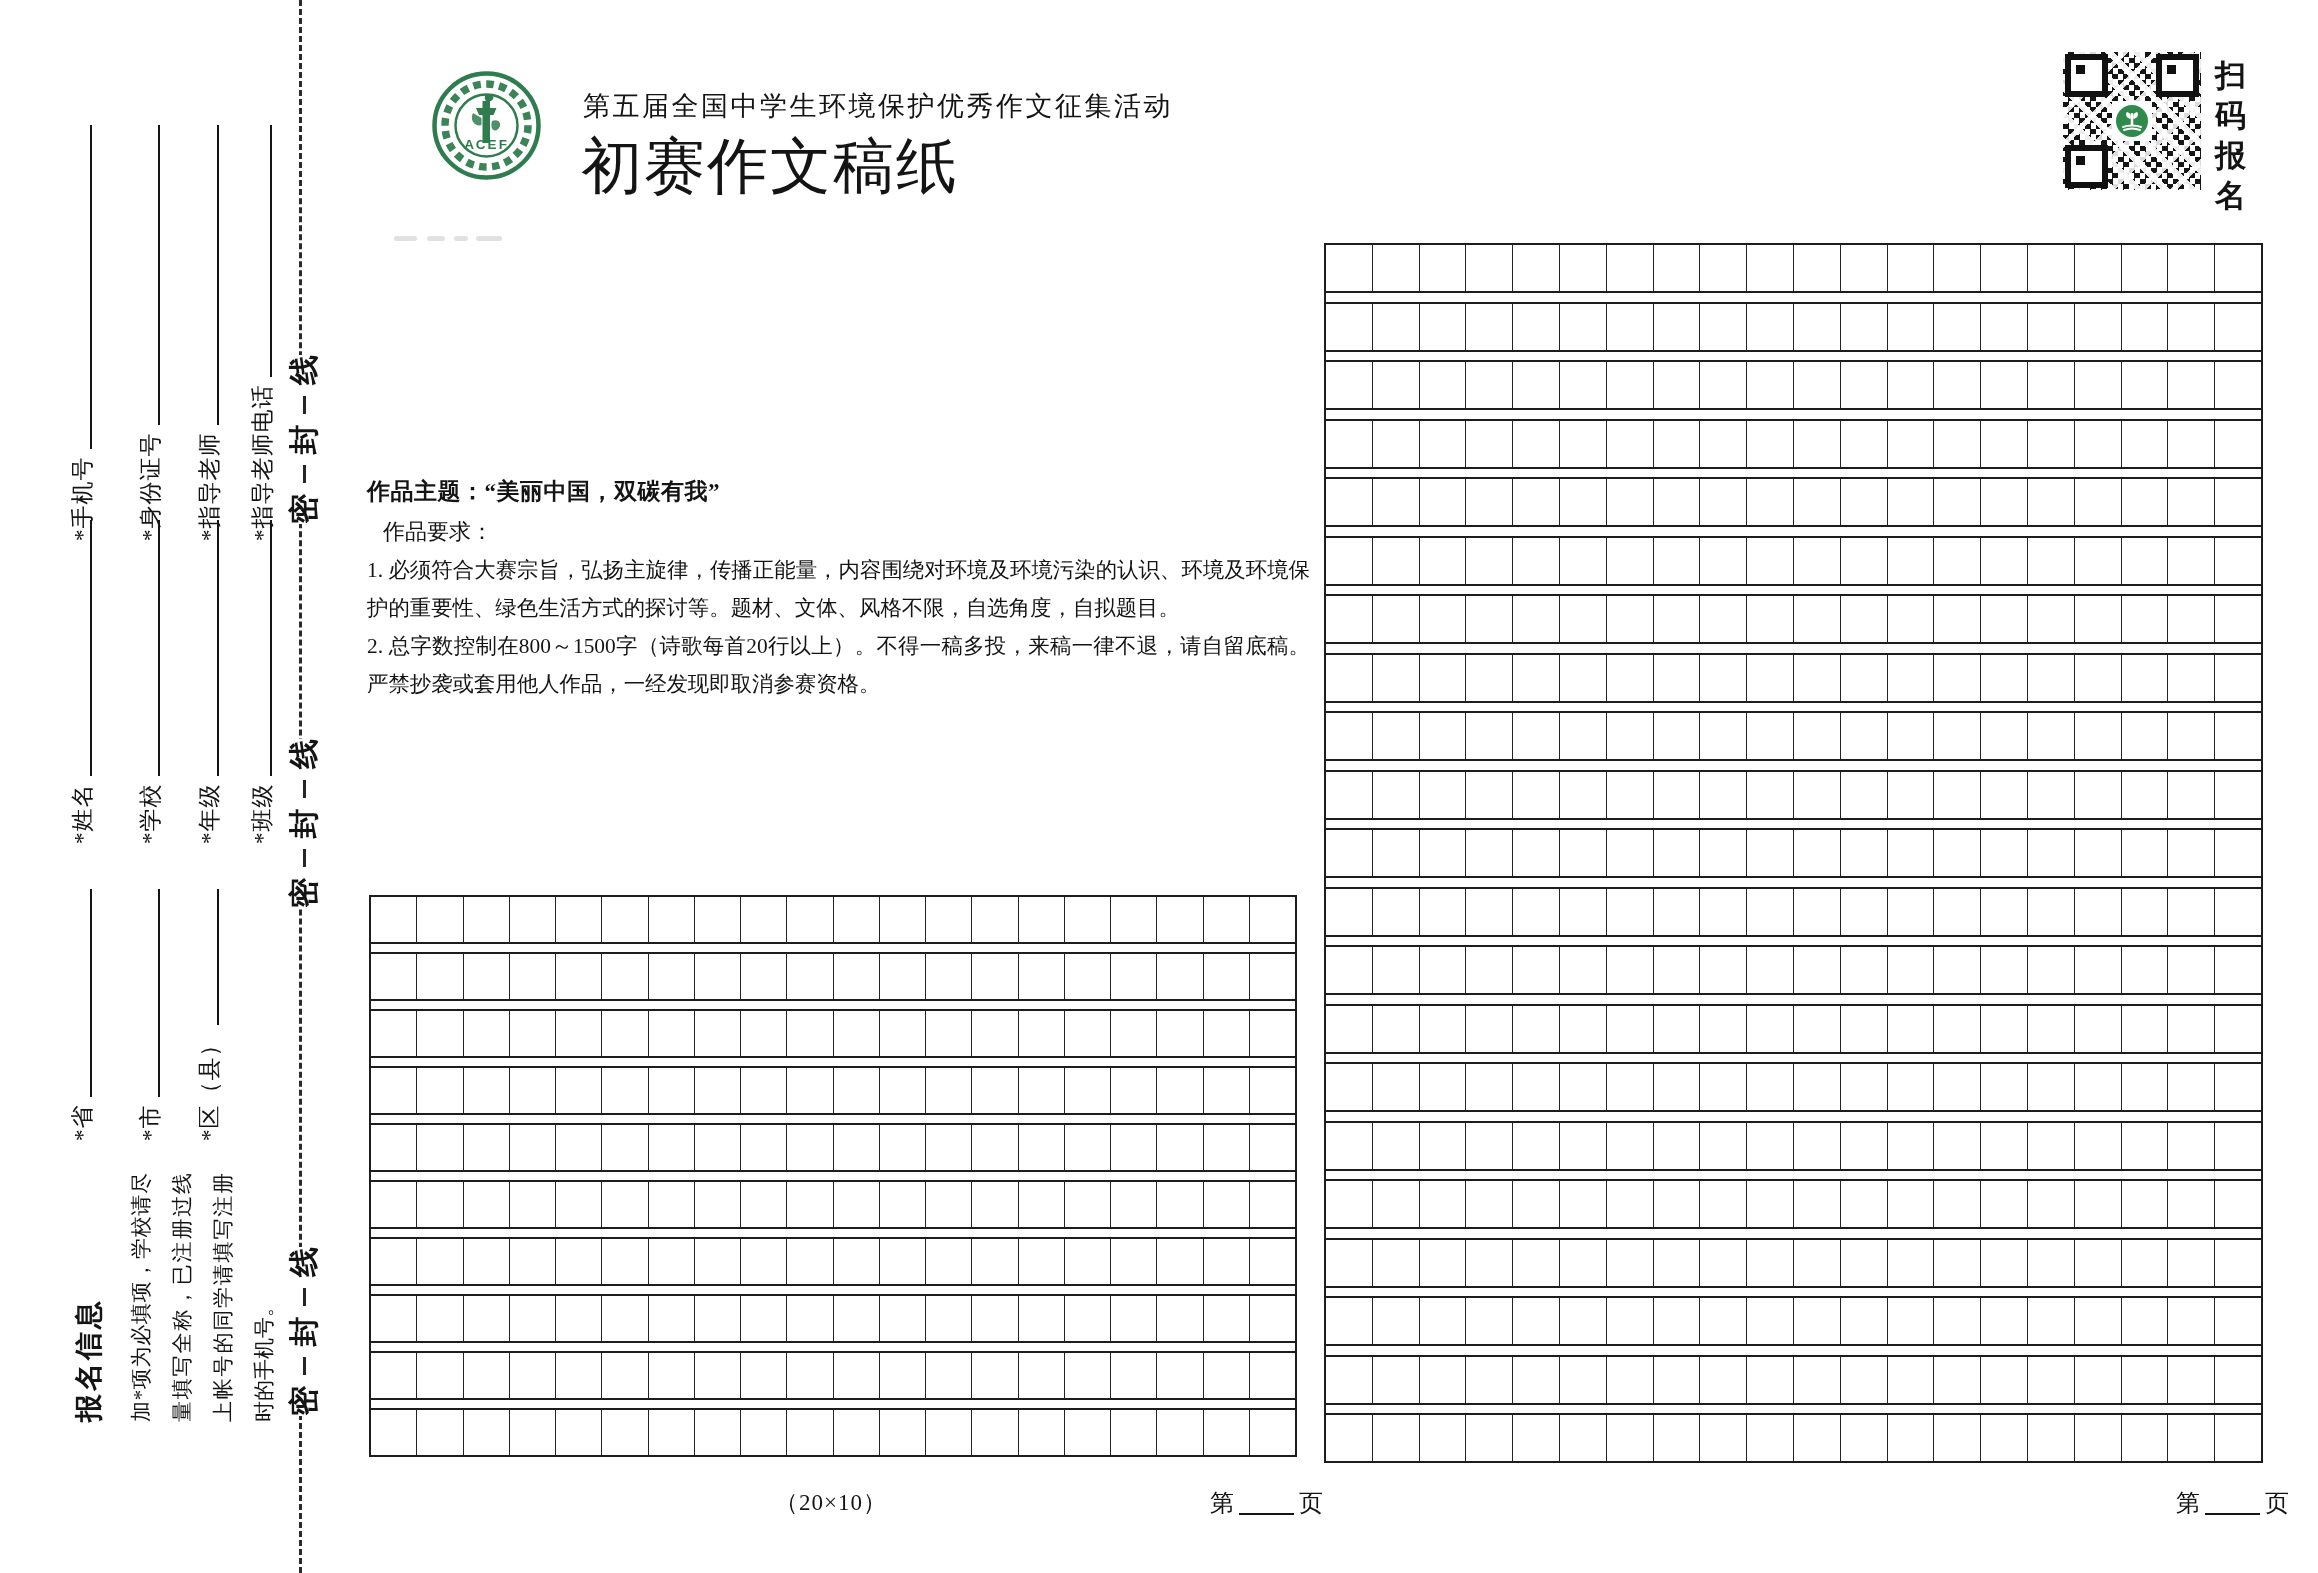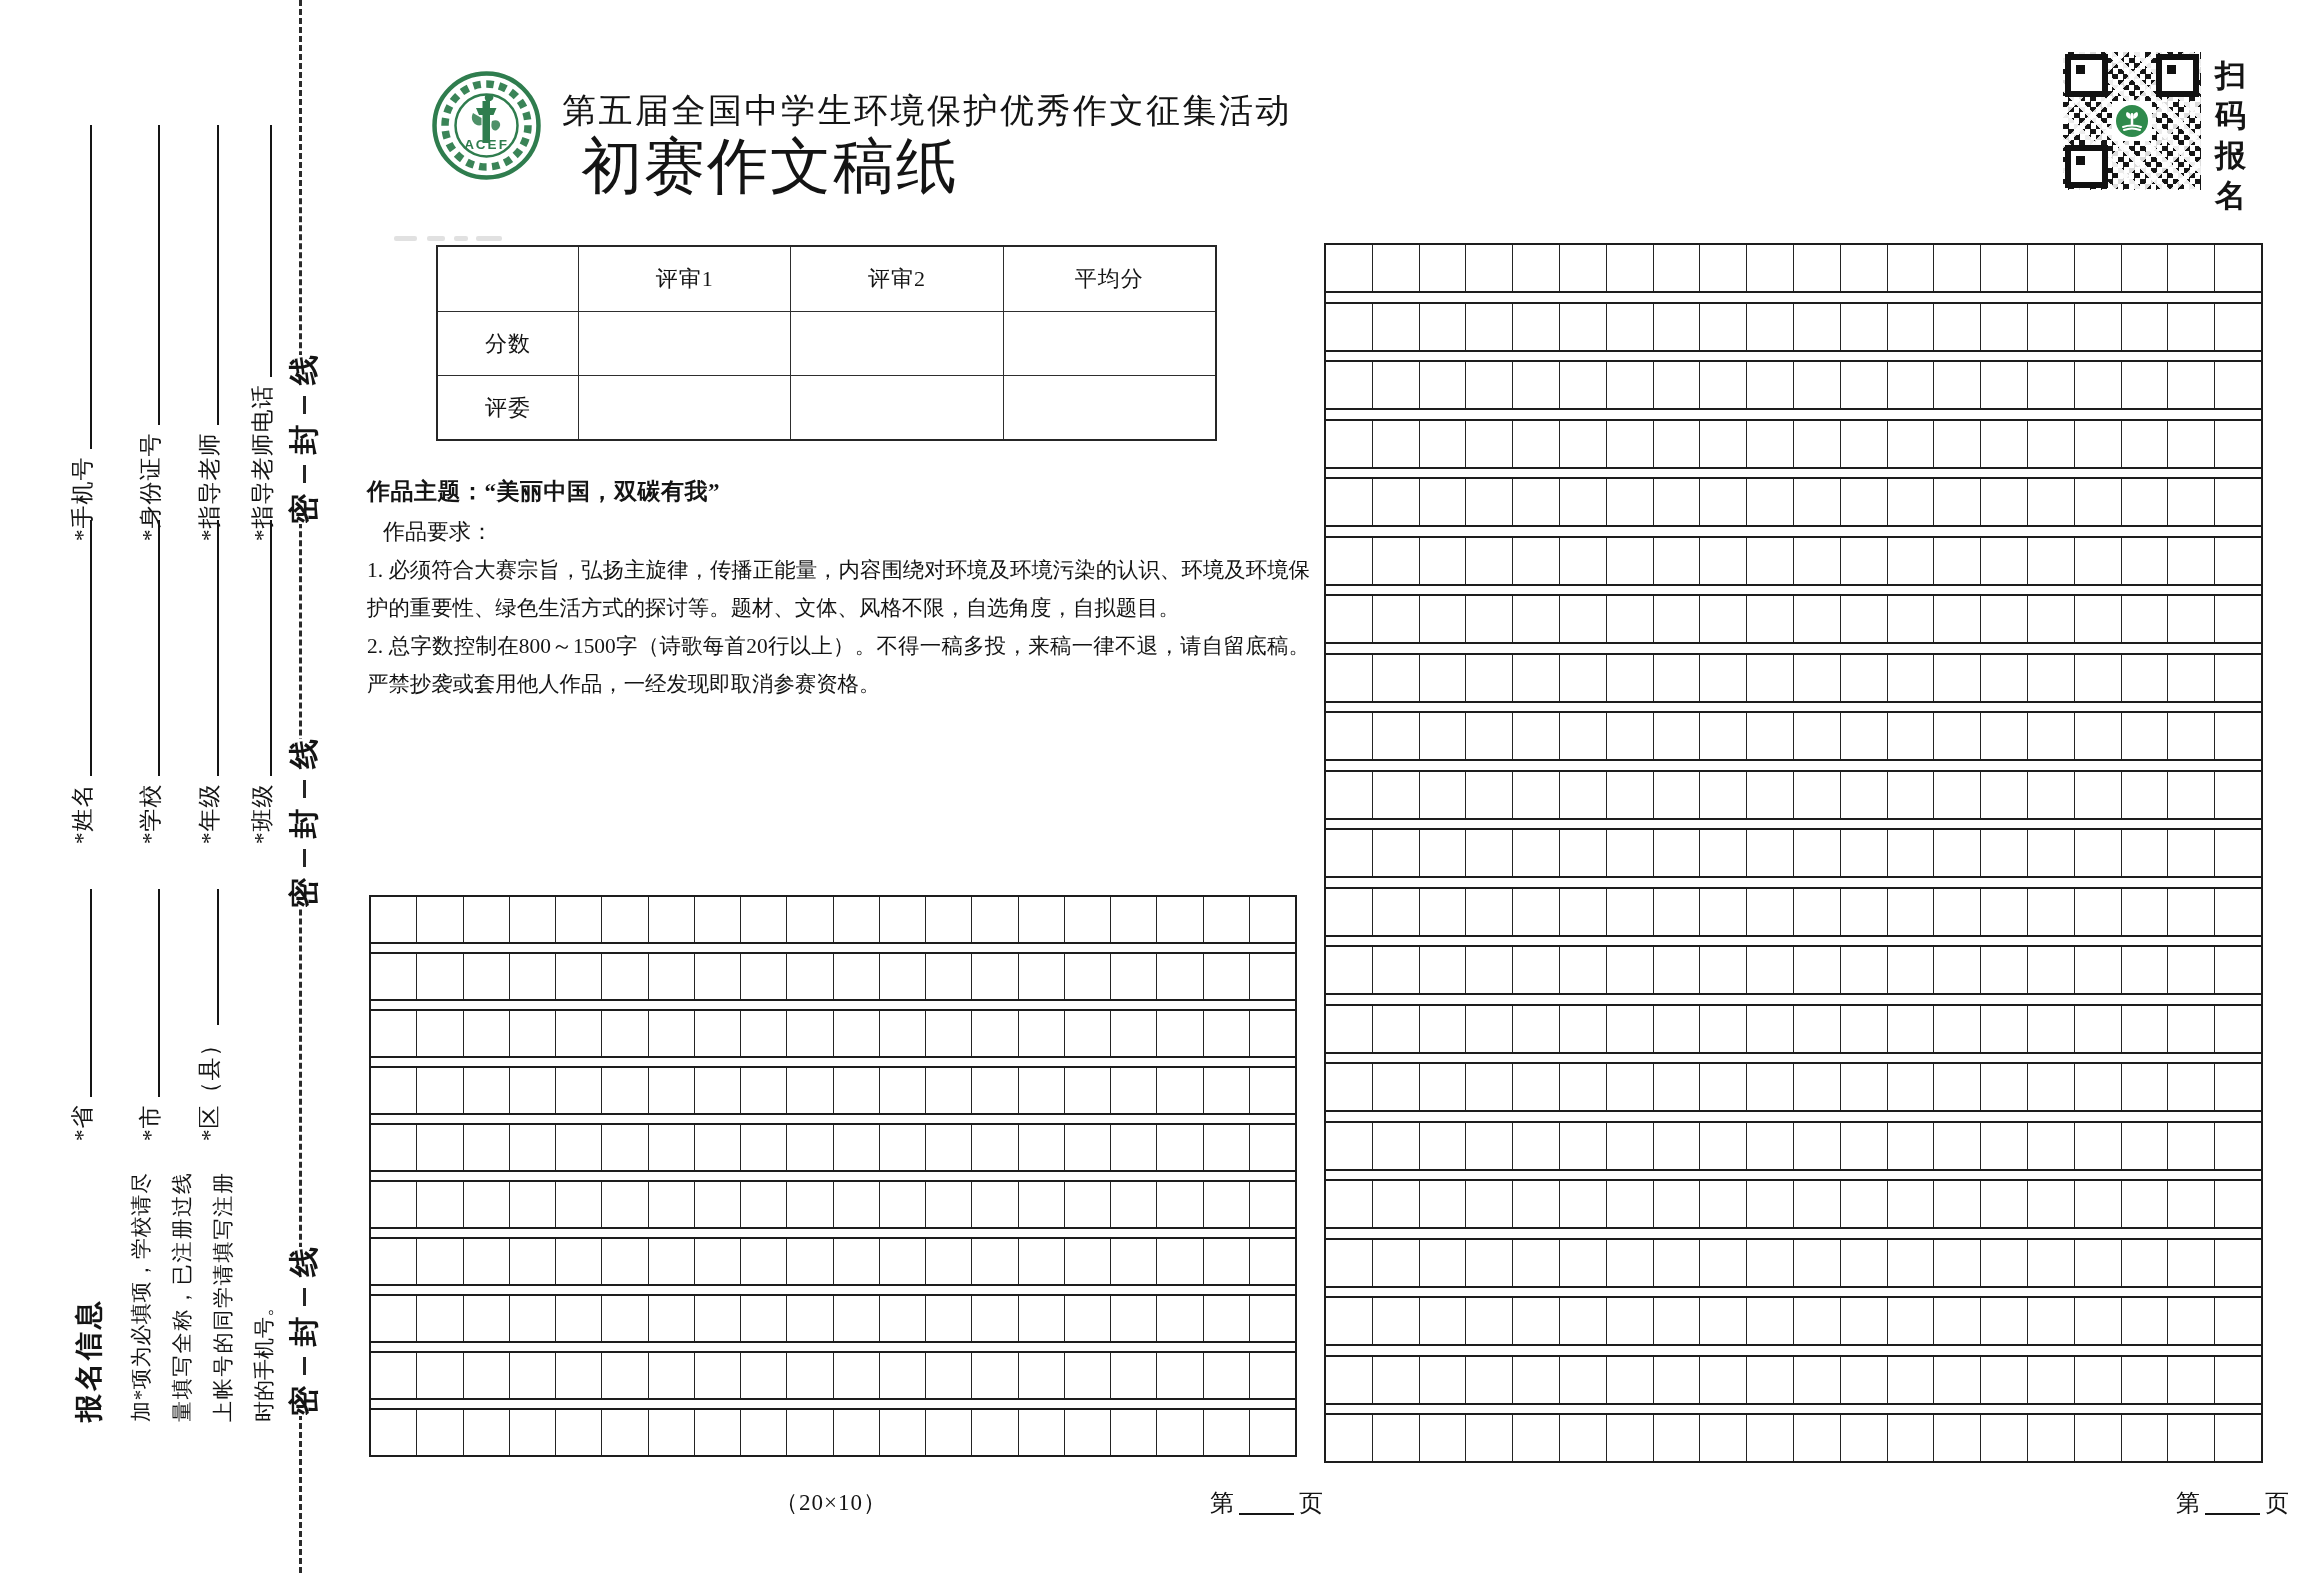--- a/index.html
+++ b/index.html
@@ -20,21 +20,21 @@
   .seal-rule{position:absolute;left:299px;top:0;height:1573px;width:0;
              border-left:3px dashed #2b2b2b;}
   .seal{position:absolute;left:284px;width:169px;background:#fff;
         transform:rotate(-90deg);transform-origin:0 0;
         display:flex;align-items:center;justify-content:space-between;}
   .seal-char{font-size:30px;font-weight:bold;}
   .seal-dash{width:18px;height:0;border-top:3px solid #262626;}
 
   
   .logo{position:absolute;left:430px;top:69px;}
-  .event-title{position:absolute;left:562px;top:88px;font-size:34px;letter-spacing:2.5px;white-space:nowrap;}
+  .event-title{position:absolute;left:583px;top:88px;font-size:27px;letter-spacing:2.5px;white-space:nowrap;}
   .page-title{position:absolute;left:581px;top:126px;font-size:61px;font-weight:normal;letter-spacing:2px;white-space:nowrap;}
   .smudge{position:absolute;top:236px;height:5px;background:#c9c9c9;opacity:.55;border-radius:2px;}
 
   
   .score-table{position:absolute;left:436px;top:245px;width:777px;
                display:grid;grid-template-columns:140px 1fr 1fr 1fr;grid-auto-rows:64px;
                border:2.5px solid #262626;}
   .score-cell{border-left:1.5px solid #2e2e2e;border-top:1.5px solid #2e2e2e;
               display:flex;align-items:center;justify-content:center;font-size:22px;letter-spacing:1px;}
   .score-cell.no-l{border-left:none;}
@@ -187,36 +187,20 @@
   </div>
 
   <div class="event-title">第五届全国中学生环境保护优秀作文征集活动</div>
   <div class="page-title">初赛作文稿纸</div>
 
   <div class="smudge" style="left:394px;width:23px"></div>
   <div class="smudge" style="left:427px;width:18px"></div>
   <div class="smudge" style="left:454px;width:14px"></div>
   <div class="smudge" style="left:476px;width:26px"></div>
 
-  <div class="score-table">
-    <div class="score-cell no-l no-t"></div>
-    <div class="score-cell no-t">评审1</div>
-    <div class="score-cell no-t">评审2</div>
-    <div class="score-cell no-t">平均分</div>
-
-    <div class="score-cell no-l">分数</div>
-    <div class="score-cell"></div>
-    <div class="score-cell"></div>
-    <div class="score-cell"></div>
-
-    <div class="score-cell no-l">评委</div>
-    <div class="score-cell"></div>
-    <div class="score-cell"></div>
-    <div class="score-cell"></div>
-  </div>
 
   <div class="copy">
     <p class="theme-line"><span>作品主题：</span><span>“美丽中国，双碳有我”</span></p>
     <p class="req-label">作品要求：</p>
     <p class="req-item">1. 必须符合大赛宗旨，弘扬主旋律，传播正能量，内容围绕对环境及环境污染的认识、环境及环境保护的重要性、绿色生活方式的探讨等。题材、文体、风格不限，自选角度，自拟题目。</p>
     <p class="req-item">2. 总字数控制在800～1500字（诗歌每首20行以上）。不得一稿多投，来稿一律不退，请自留底稿。严禁抄袭或套用他人作品，一经发现即取消参赛资格。</p>
   </div>
 
 
   <div class="page-grid grid-left">

